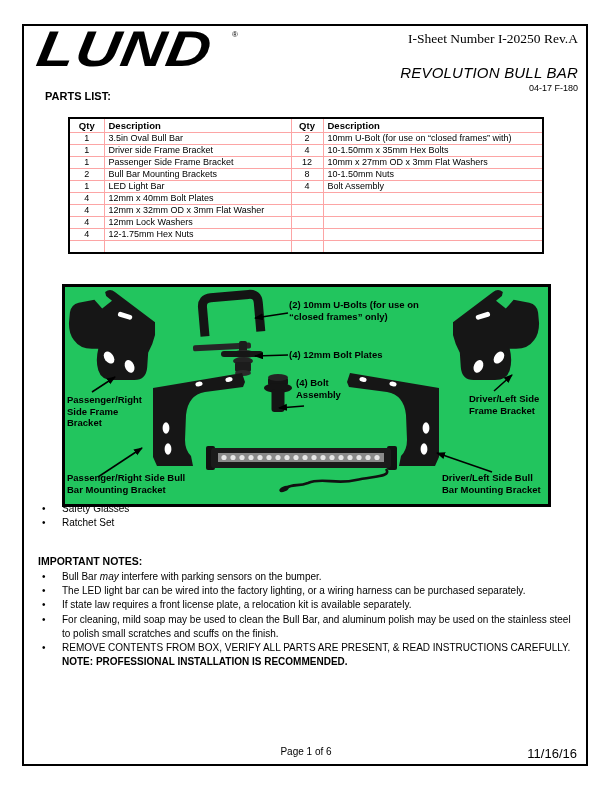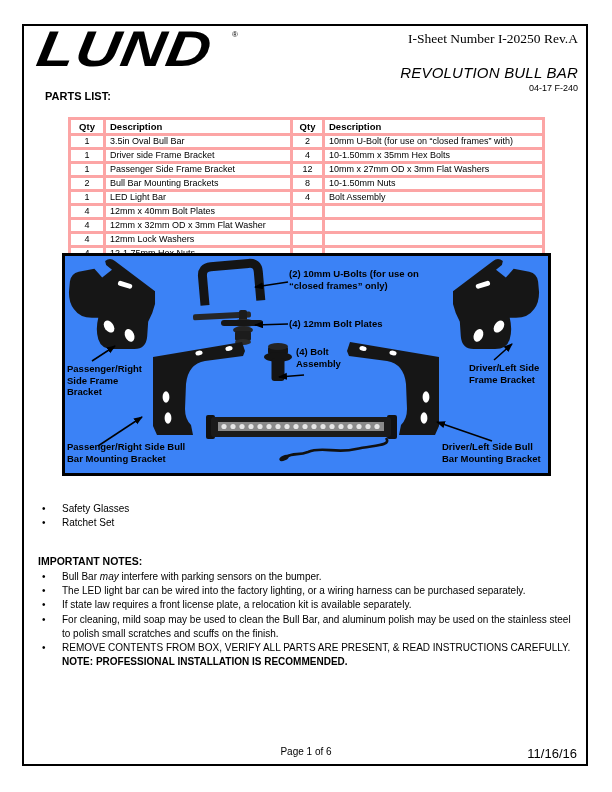--- a/index.html
+++ b/index.html
@@ -15,29 +15,29 @@
   .sheet-number{font-family:"Liberation Serif",serif;font-size:13.5px;}
   .product-line{font-size:15px;margin-top:17px;letter-spacing:.2px;font-style:italic;}
   .model-line{font-size:9px;margin-top:2px;}
 
   .section-heading{font-weight:bold;font-size:10.5px;}
   .parts-heading{position:absolute;left:45px;top:90px;font-size:11px;font-weight:bold;}
 
   
   .parts-table{position:absolute;left:68px;top:117px;border-collapse:collapse;table-layout:fixed;
                width:474px;border:2px solid #000;}
-  .parts-table th,.parts-table td{border:3px solid #fca5a5;font-size:9px;padding:0 4px;height:11px;
+  .parts-table th,.parts-table td{border:1px solid #fca5a5;font-size:9px;padding:0 4px;height:11px;
                line-height:11px;vertical-align:middle;overflow:hidden;white-space:nowrap;}
   .parts-table th{font-size:9.5px;height:13px;text-align:left;}
   .parts-table th.qty{text-align:center;}
   .parts-table td.qty{text-align:center;}
 
   
-  .diagram{position:absolute;left:62px;top:253px;width:489px;height:223px;border:3px solid #000;
-           box-sizing:border-box;background:#3b82f6;}
+  .diagram{position:absolute;left:62px;top:284px;width:489px;height:223px;border:3px solid #000;
+           box-sizing:border-box;background:#22c55e;}
   .dpart{position:absolute;}
   .dlabel{position:absolute;font-weight:bold;font-size:9.5px;line-height:11.5px;white-space:pre-line;}
   .arrows{position:absolute;left:0;top:0;width:483px;height:217px;pointer-events:none;}
   .mirror{transform:scaleX(-1);}
 
   
   .text-block{position:absolute;left:38px;width:540px;}
   .equipment-block{top:499px;}
   .notes-block{top:555px;}
   .bullet-list{margin:3px 0 0 0;padding:0;list-style:none;}
@@ -55,21 +55,21 @@
 <body>
 
 <div class="page">
   <div class="border-frame"></div>
 
   <div class="logo">LUND</div>
   <div class="logo-reg">®</div>
   <div class="header-right">
     <div class="sheet-number">I-Sheet Number I-20250 Rev.A</div>
     <div class="product-line">REVOLUTION BULL BAR</div>
-    <div class="model-line">04-17 F-240</div>
+    <div class="model-line">04-17 F-180</div>
   </div>
 
   <div class="parts-heading">PARTS LIST:</div>
 
   <table class="parts-table">
     <colgroup>
         <col style="width:35px">
         <col style="width:187px">
         <col style="width:32px">
         <col style="width:220px">

